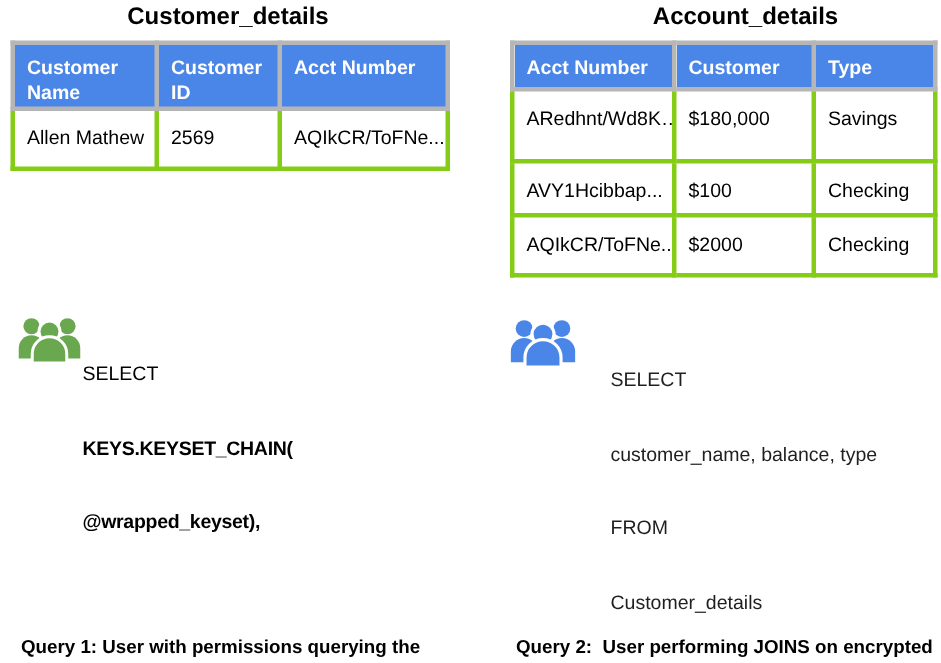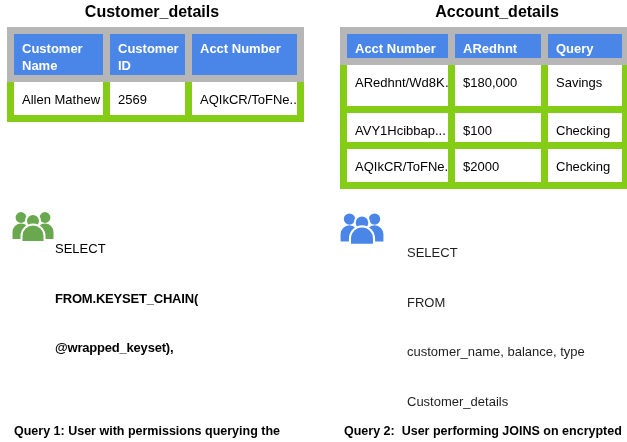--- a/index.html
+++ b/index.html
@@ -10,21 +10,21 @@
   }
   .tbl-title {
     position:absolute; top:3px; font-size:16px; font-weight:bold; text-align:center;
   }
   #left-title  { left:7px;   width:290px; }
   #right-title { left:356px; width:282px; }
 
   table { position:absolute; top:27px; border-collapse:collapse; table-layout:fixed; }
   #left-table  { left:7px;   width:290px; }
   #right-table { left:340px; width:282px; }
-  th, td { border:7px solid #84cc16; vertical-align:top; overflow:hidden; }
+  th, td { border:3px solid #84cc16; vertical-align:top; overflow:hidden; }
   th {
     background:#4a86e8; color:#fff; font-weight:bold; font-size:13px;
     text-align:left; padding:7px 8px 0 8px; line-height:1.3; border-color:#b6b6b6;
   }
   td { font-size:13px; padding:10px 8px 0 8px; white-space:nowrap; }
   #left-table  thead tr { height:42px; }
   #left-table  tbody tr:nth-child(1) { height:40px; }
   #left-table  tbody tr:nth-child(2) { height:32px; }
   #left-table  tbody tr:nth-child(3) { height:45px; }
   #right-table thead tr { height:31px; }
@@ -75,22 +75,22 @@
 
 <table id="right-table">
   <colgroup>
       <col style="width:108px">
       <col style="width:93px">
       <col style="width:81px">
     </colgroup>
   <thead>
     <tr>
       <th>Acct Number</th>
-      <th>ARedhnt</th>
-      <th>Query</th>
+      <th>Customer</th>
+      <th>Type</th>
     </tr>
   </thead>
   <tbody>
     <tr>
       <td>ARedhnt/Wd8K…</td>
       <td>$180,000</td>
       <td>Savings</td>
     </tr>
     <tr>
       <td>AVY1Hcibbap...</td>
@@ -126,33 +126,33 @@
       <circle cx="34" cy="8.5" r="5.4"></circle>
       <path d="M25.5 30 v-7 a8.5 8.5 0 0 1 17 0 v7 z"></path>
       <circle cx="22" cy="12" r="7" stroke="#ffffff" stroke-width="2"></circle>
       <path d="M10.5 33 v-6 a11.5 11.5 0 0 1 23 0 v6 z" stroke="#ffffff" stroke-width="2"></path>
     </g>
   </svg>
 </span>
 
 <div class="code" id="left-code">
   <div class="ln">SELECT</div>
-  <div class="ln b">FROM.KEYSET_CHAIN(</div>
+  <div class="ln b">KEYS.KEYSET_CHAIN(</div>
   <div class="ln b">@wrapped_keyset),</div>
   
   
   
   
   
 </div>
 
 <div class="code" id="right-code">
   <div class="ln">SELECT</div>
+  <div class="ln">customer_name, balance, type</div>
   <div class="ln">FROM</div>
-  <div class="ln">customer_name, balance, type</div>
   <div class="ln">Customer_details</div>
   
   
   
   
   
 </div>
 
 <div class="caption" id="left-caption">
   <div>Query 1: User with permissions querying the</div>

